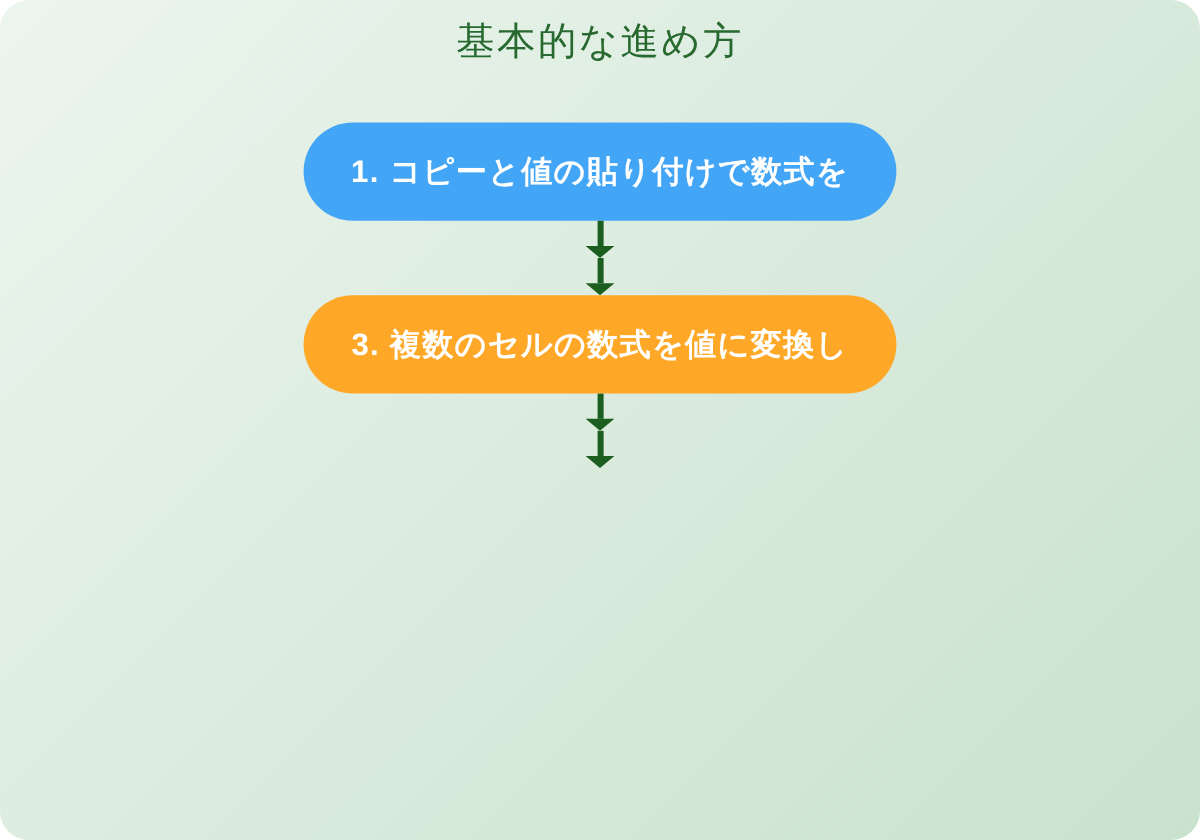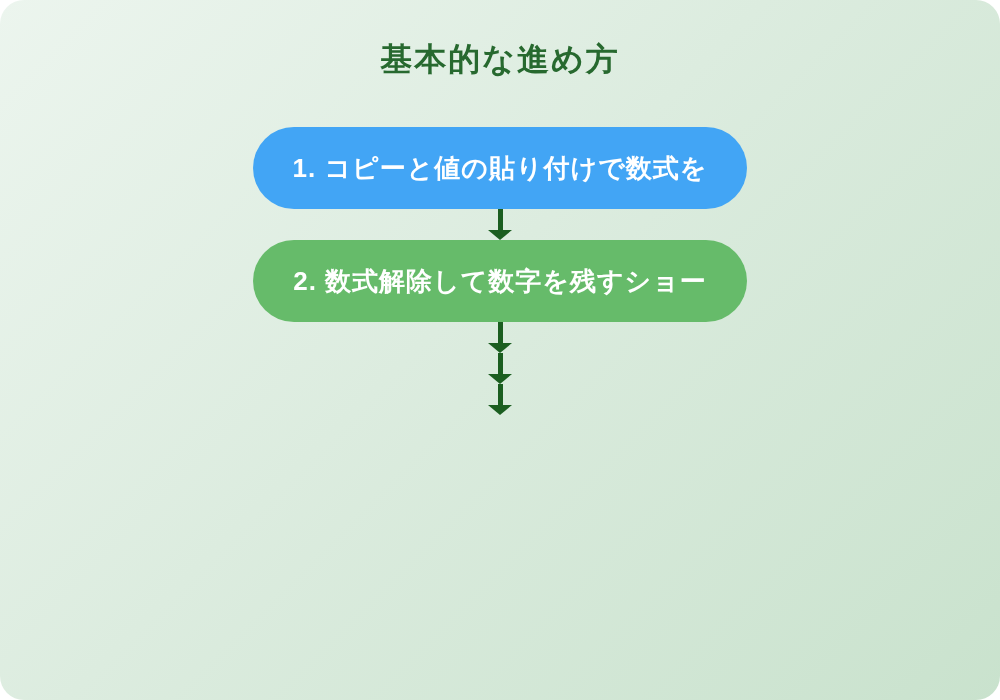--- a/index.html
+++ b/index.html
@@ -11,25 +11,25 @@
   .card {
     position: relative;
     width: 1000px;
     height: 700px;
     border-radius: 24px;
     overflow: hidden;
     background: linear-gradient(135deg, #ecf5ee 0%, #dcecdf 45%, #c9e2cd 100%);
   }
   .title {
     margin: 0;
-    padding-top: 43px;
+    padding-top: 18px;
     text-align: center;
     font-size: 32px;
     line-height: 1;
-    font-weight: bold;
+    font-weight: normal;
     letter-spacing: 2px;
   }
   .flow {
     margin-top: 52px;
     display: flex;
     flex-direction: column;
     align-items: center;
   }
   .step {
     width: 494px;
@@ -73,27 +73,27 @@
 
   <div class="flow">
 
     <div class="step" style="background: rgb(66, 165, 245);">1. コピーと値の貼り付けで数式を</div>
 
     <div class="arrow" style="color: rgb(27, 94, 32);">
       <div class="arrow-line"></div>
       <div class="arrow-head"></div>
     </div>
 
-    <div class="step" style="background: rgb(102, 187, 106);">2. 数式解除して数字を残すショー</div>
 
     <div class="arrow" style="color: rgb(27, 94, 32);">
       <div class="arrow-line"></div>
       <div class="arrow-head"></div>
     </div>
 
+    <div class="step" style="background: rgb(255, 167, 38);">3. 複数のセルの数式を値に変換し</div>
 
     <div class="arrow" style="color: rgb(27, 94, 32);">
       <div class="arrow-line"></div>
       <div class="arrow-head"></div>
     </div>
 
 
     <div class="arrow" style="color: rgb(27, 94, 32);">
       <div class="arrow-line"></div>
       <div class="arrow-head"></div>

